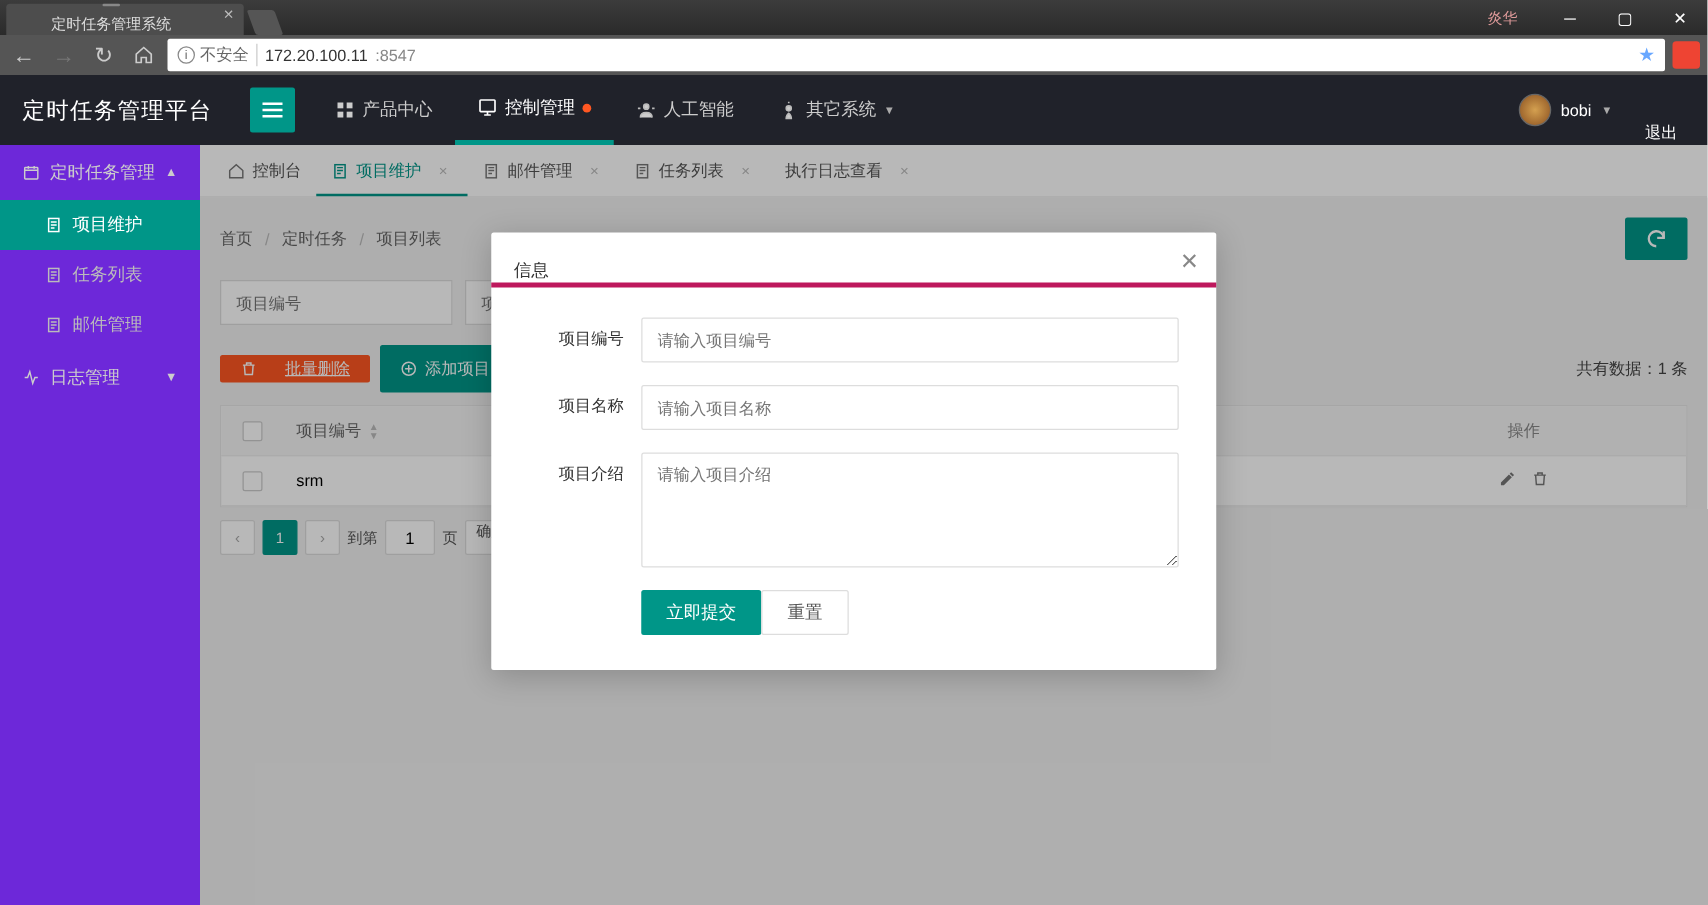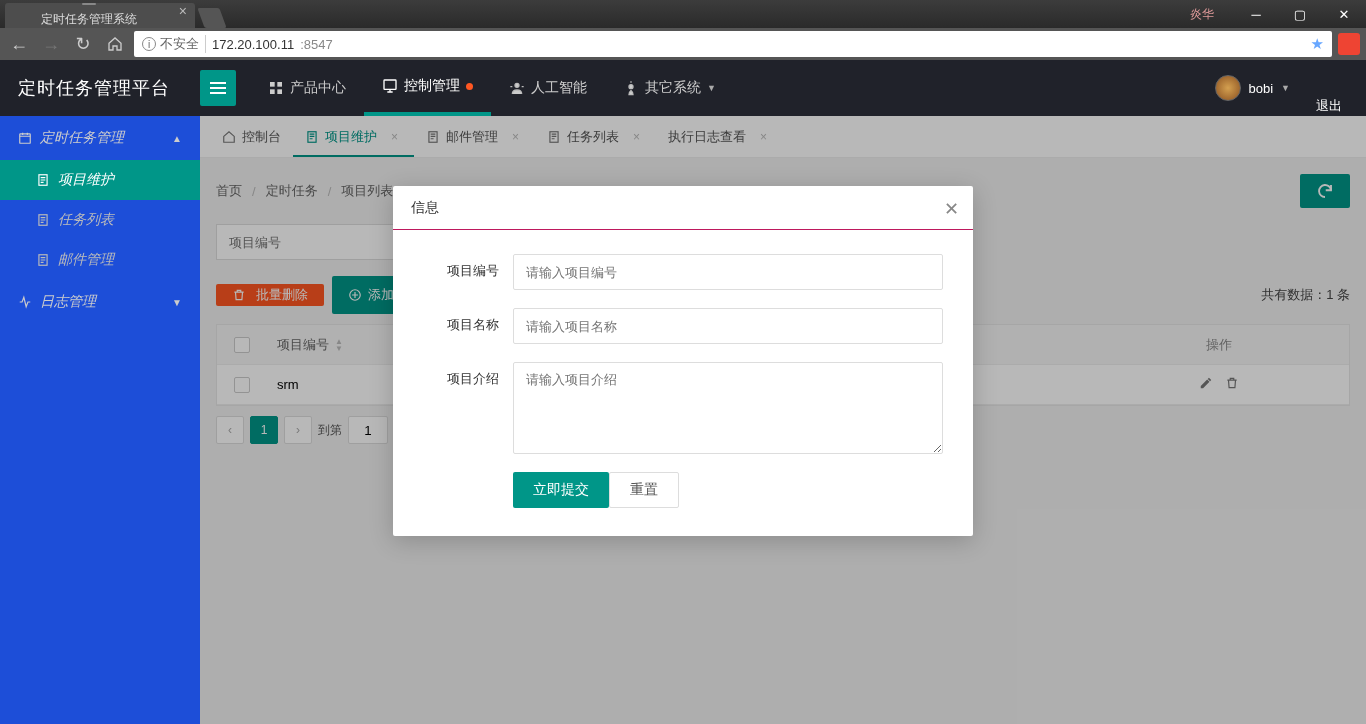--- a/index.html
+++ b/index.html
@@ -38,21 +38,21 @@
 .top-nav-item.active { color:#fff; border-bottom:4px solid #009688; }
 .red-dot { width:7px; height:7px; background:#ff5722; border-radius:50%; }
 .top-icon { width:16px; height:16px; }
 .user-area { margin-left:auto; display:flex; align-items:center; gap:8px; padding-right:24px; font-size:13px; }
 .avatar { width:26px; height:26px; border-radius:50%; background:radial-gradient(circle,#d4a050,#8a5020); border:1px solid #666; }
 .caret-dn { font-size:9px; color:#aaa; }
 .logout { margin-left:18px; cursor:pointer;margin-top:35px; }
 
 
 .work { display:flex; height:calc(724px - 28px - 32px - 56px); }
-.sidebar { width:200px; background:#1d4ed8; color:#ccc; font-size:14px;font-style:italic; }
+.sidebar { width:160px; background:#6d28d9; color:#ccc; font-size:14px; }
 .side-group { padding:0 18px; height:44px; display:flex; align-items:center; gap:8px; cursor:pointer; position:relative; }
 .side-group .arrow { position:absolute; right:18px; font-size:10px; }
 .side-item { padding-left:36px; height:40px; display:flex; align-items:center; gap:8px; cursor:pointer; color:#bbb; }
 .side-item.active { background:#009688; color:#fff; }
 .side-icon { width:14px; height:14px; display:inline-flex; }
 .side-icon svg{width:100%;height:100%;}
 
 .content { flex:1; background:#f2f2f2; display:flex; flex-direction:column; position:relative; }
 .tabs-row { height:42px; background:#fff; border-bottom:1px solid #eee; display:flex; align-items:center; padding-left:10px; font-size:13px; }
 .ctab { padding:0 12px; height:100%; display:flex; align-items:center; gap:6px; color:#555; cursor:pointer; position:relative; }
@@ -64,21 +64,21 @@
 
 .crumb-row { padding:16px 16px 10px; display:flex; align-items:center; font-size:13px; color:#666; }
 .crumb-row .sep { margin:0 10px; color:#bbb; }
 .refresh-btn { margin-left:auto; width:50px; height:34px; background:#009688; border-radius:2px; display:flex; align-items:center; justify-content:center; color:#fff; cursor:pointer; }
 
 .filter-row { padding:6px 16px; display:flex; gap:10px; }
 .finput { height:36px; width:186px; border:1px solid #ddd; background:#fff; padding:0 12px; font-size:13px; }
 .search-btn { width:60px; height:36px; background:#009688; }
 
 .action-row { padding:10px 16px; display:flex; align-items:center; font-size:13px; }
-.btn-del { background:#ff5722; color:#fff; height:22px; padding:0 16px; display:flex; align-items:center; gap:10px; border-radius:2px; cursor:pointer;}
+.btn-del { background:#ff5722; color:#fff; height:22px; padding:0 16px; display:flex; align-items:center; gap:22px; border-radius:2px; cursor:pointer;text-decoration:underline;}
 .btn-add { background:#009688; color:#fff; height:38px; padding:0 16px; display:flex; align-items:center; gap:6px; border-radius:2px; margin-left:8px; cursor:pointer;}
 .data-count { margin-left:auto; color:#444; }
 
 .table { margin:0 16px; border:1px solid #e6e6e6; background:#fff; }
 .trow { display:flex; align-items:center; height:40px; font-size:13px; border-bottom:1px solid #eee; }
 .trow.hd { background:#f6f6f6; color:#666; }
 .tcell.chk { width:50px; display:flex; justify-content:center; }
 .checkbox { width:16px; height:16px; border:1px solid #ccc; background:#fff; border-radius:2px;}
 .tcell.c1 { width:200px; padding-left:10px; display:flex; align-items:center; gap:6px;}
 .tcell.ops { margin-left:auto; width:260px; display:flex; justify-content:center; gap:12px; color:#888; }
@@ -86,21 +86,21 @@
 
 .pager { margin:10px 16px; display:flex; align-items:center; gap:6px; font-size:12px; color:#555; }
 .pg-btn { width:28px; height:28px; border:1px solid #ddd; background:#fff; display:flex; align-items:center; justify-content:center; border-radius:2px; color:#aaa; cursor:pointer;}
 .pg-btn.active { background:#009688; color:#fff; border-color:#009688; }
 .pg-input { width:40px; height:28px; border:1px solid #ddd; text-align:center; border-radius:2px;}
 .pg-go { height:28px; padding:0 8px; border:1px solid #ddd; background:#fff; border-radius:2px; cursor:pointer;}
 
 
 .overlay { position:absolute; inset:0; background:rgba(0,0,0,.28); }
 .modal { position:absolute; left:50%; transform:translateX(-50%); top:186px; width:580px; background:#fff; border-radius:2px; box-shadow:0 5px 25px rgba(0,0,0,.2); }
-.modal-hd { height:44px; display:flex; align-items:center; padding:0 18px; font-size:14px; color:#333; border-bottom:1px solid #be185d; }
+.modal-hd { height:44px; display:flex; align-items:flex-end; padding:0 18px; font-size:14px; color:#333; border-bottom:4px solid #be185d; }
 .modal-close { position:absolute; right:14px; top:12px; font-size:18px; color:#888; cursor:pointer; }
 .modal-body { padding:24px 30px 10px; }
 .form-row { display:flex; align-items:flex-start; margin-bottom:18px; font-size:13px; }
 .form-label { width:90px; text-align:right; padding-right:14px; padding-top:8px; color:#333; }
 .form-input { flex:1; height:36px; border:1px solid #ddd; padding:0 12px; font-size:13px; border-radius:2px; }
 .form-textarea { flex:1; height:92px; border:1px solid #ddd; padding:8px 12px; font-size:13px; border-radius:2px; resize:both; font-family:inherit; }
 .form-actions { padding-left:90px; display:flex; margin-top:10px; margin-bottom:18px;}
 .btn-submit { background:#009688; color:#fff; height:36px; padding:0 20px; border:none; border-radius:2px; font-size:14px; cursor:pointer;}
 .btn-reset { background:#fff; color:#555; height:36px; padding:0 20px; border:1px solid #ddd; border-radius:2px; font-size:14px; cursor:pointer;}
 

